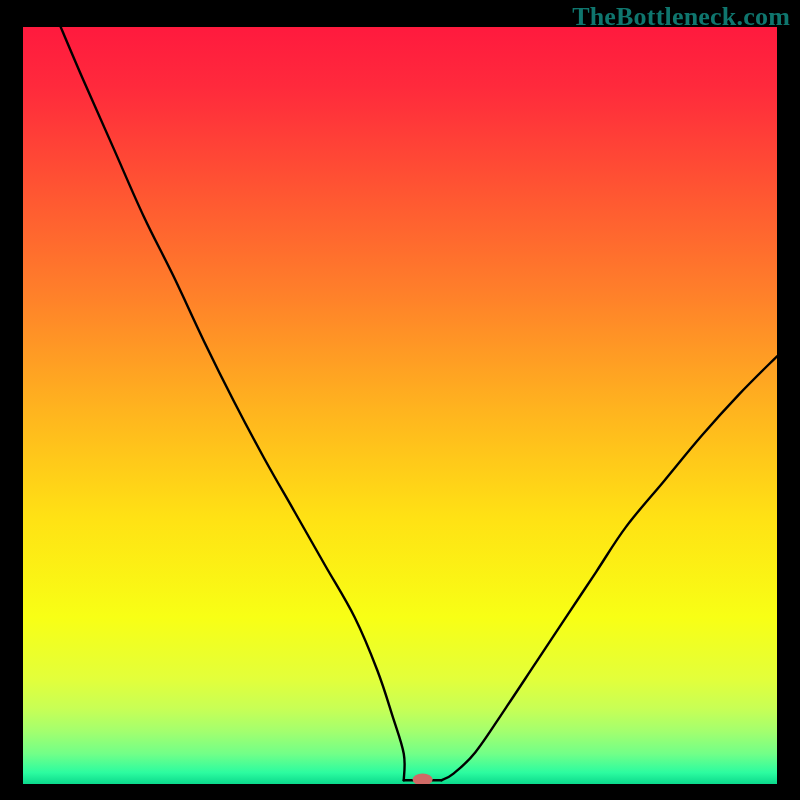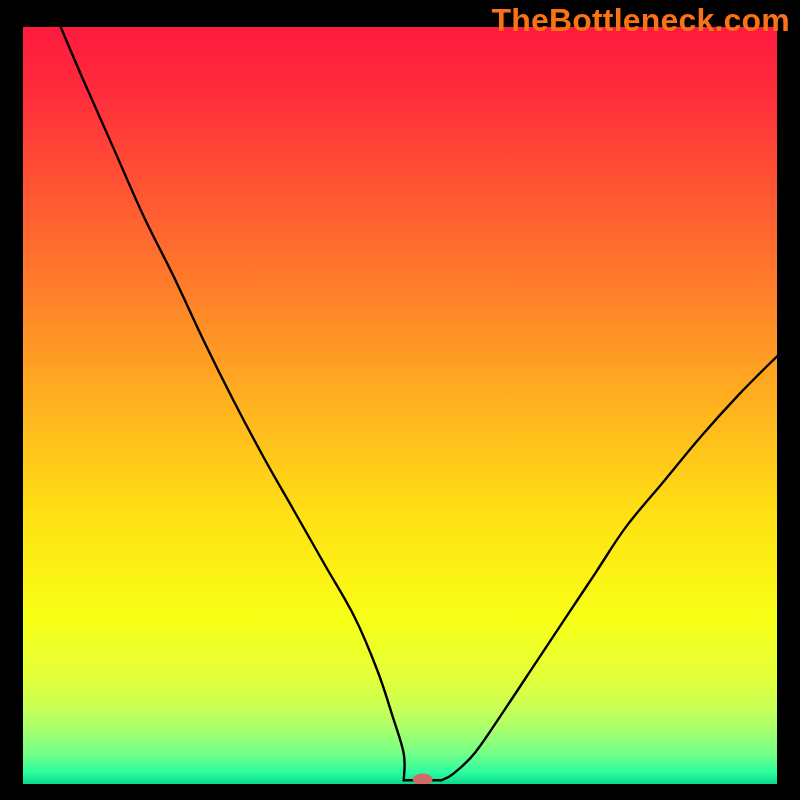--- a/index.html
+++ b/index.html
@@ -13,23 +13,23 @@
   .container {
     position: relative;
     width: 800px;
     height: 800px;
     background: #000000;
   }
   .watermark {
     position: absolute;
     top: 2px;
     right: 10px;
-    color: #f97316;
-    font-family: Liberation Sans, sans-serif;
-    font-size: 32px;
+    color: #0f766e;
+    font-family: Liberation Serif, serif;
+    font-size: 26px;
     font-weight: 600;
     letter-spacing: 0.2px;
     z-index: 3;
   }
   .plot-area {
     position: absolute;
     left: 23px;
     top: 27px;
     width: 754px;
     height: 757px;

